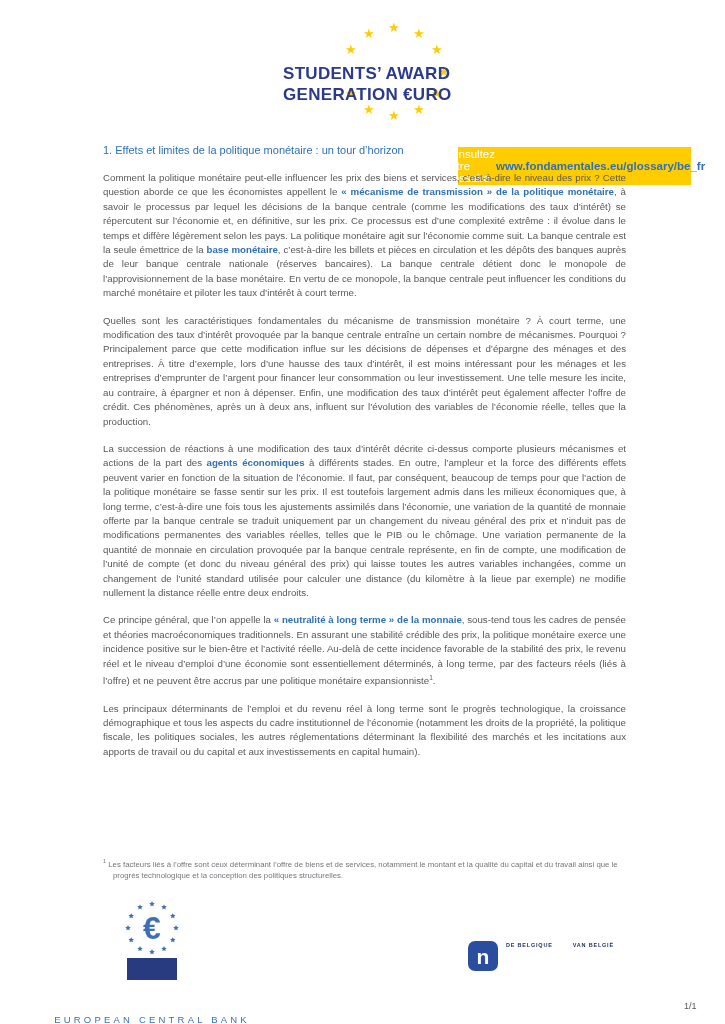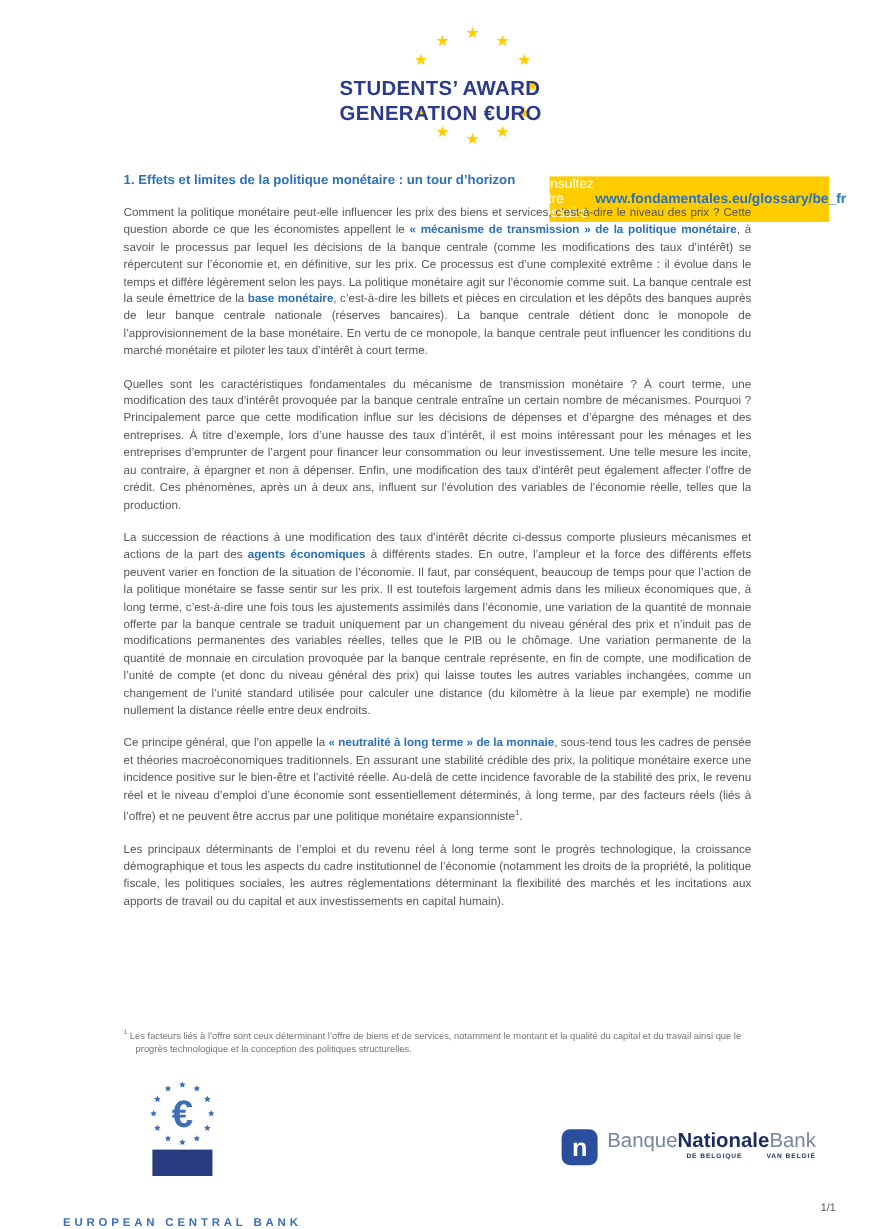--- a/index.html
+++ b/index.html
@@ -19,35 +19,35 @@
   
   .glossary-box { position:absolute; left:458px; top:147px; width:233px; height:38px;
                   background:#ffcc00; display:flex; justify-content:center;
                   align-items:center; gap:1px; cursor:pointer; }
   .glossary-label { color:#ffffff; font-size:11.5px; }
   .glossary-url { color:#2e71b8; font-size:11.5px; font-weight:bold; text-decoration:none; }
 
   
   .content { position:absolute; left:103px; top:143px; width:523px; }
   .page-title { color:#2e71b8; font-size:15.5px; line-height:18px; font-weight:bold; margin-bottom:14px; }
-  .section-heading { color:#2e71b8; font-size:11px; line-height:14px; font-weight:bold; margin-bottom:14px; }
+  .section-heading { color:#2e71b8; font-size:11px; line-height:14px; font-weight:normal; margin-bottom:14px; }
   .body-para { color:#58585a; font-size:9.7px; line-height:14.4px; text-align:justify;
                margin-bottom:13px; hyphens:auto; }
   .body-para .hl { color:#2e71b8; font-weight:bold; }
   .body-para sup { font-size:6.5px; }
 
   
   .footnote { position:absolute; left:103px; top:856px; width:523px; color:#76767a;
               font-size:7.8px; line-height:11px; padding-left:10px; text-indent:-10px; }
   .footnote sup { font-size:5.5px; }
 
   
   .footer-ecb { position:absolute; left:44px; top:898px; width:216px; text-align:center; }
   .ecb-emblem { display:block; margin:0 auto 4px auto; }
-  .ecb-name { color:#3e6fb5; font-size:9.5px; font-weight:bold; letter-spacing:3.2px;
+  .ecb-name { color:#3e6fb5; font-size:9.5px; font-weight:normal; letter-spacing:3.2px;
               white-space:nowrap;margin-top:32px; }
   .ecb-rule { border-top:1px solid #3e6fb5; margin:5px 4px 5px 4px; }
   .ecb-sub { color:#3e6fb5; font-size:10px; font-weight:bold; letter-spacing:3px; }
 
   
   .footer-nbb { position:absolute; left:468px; top:941px; display:flex; align-items:flex-start; gap:8px; }
   .nbb-square { width:30px; height:30px; background:#2b4d9e; border-radius:7px; color:#ffffff;
                 display:flex; align-items:center; justify-content:center;
                 font-weight:bold; font-size:21px; line-height:1; }
   .nbb-line { font-size:17px; line-height:19px; white-space:nowrap; }
@@ -124,23 +124,20 @@
     <div class="ecb-name">EUROPEAN CENTRAL BANK</div>
     <div class="ecb-rule"></div>
     <div class="ecb-sub">EUROSYSTEM</div>
   </div>
 
   <div class="footer-nbb">
     <div class="nbb-square">
         <span>n</span>
       </div>
     <div class="nbb-text">
-      <div class="nbb-line">
-        <span class="nbb-p1">Banque</span><span class="nbb-p2">Nationale</span><span class="nbb-p3">Bank</span>
-      </div>
       <div class="nbb-subs">
         <span>DE BELGIQUE</span>
         <span>VAN BELGIË</span>
       </div>
     </div>
   </div>
 
   <div class="page-number">1/1</div>
 
 </div>

